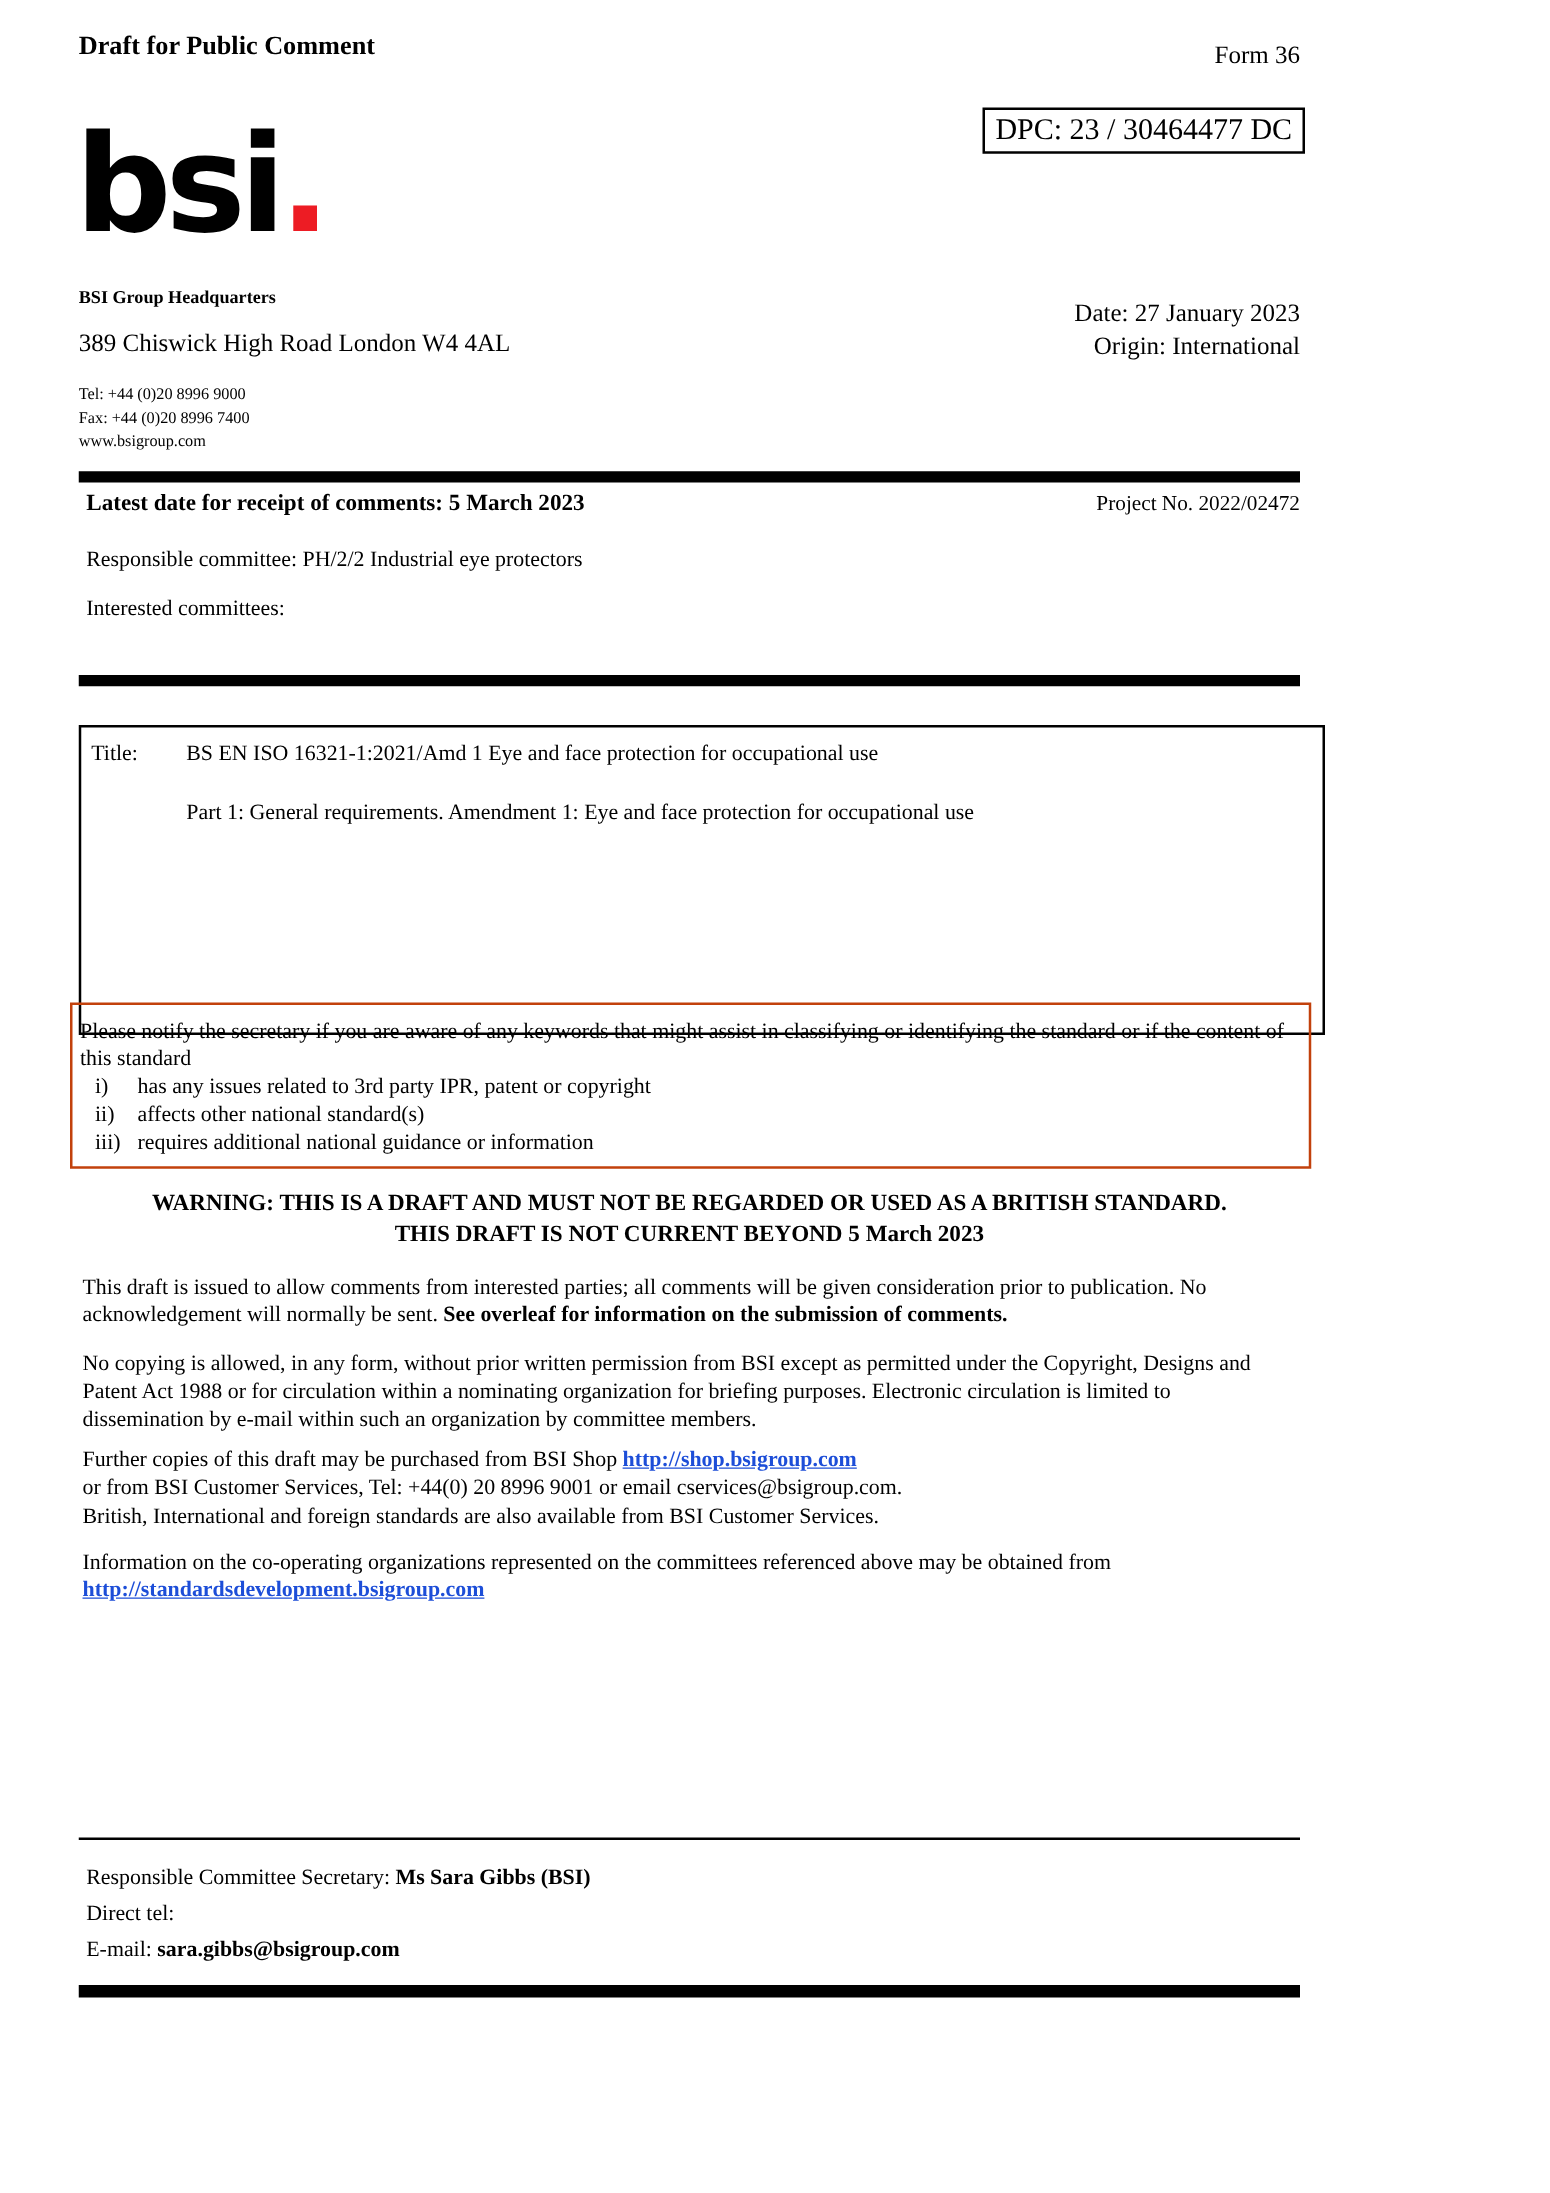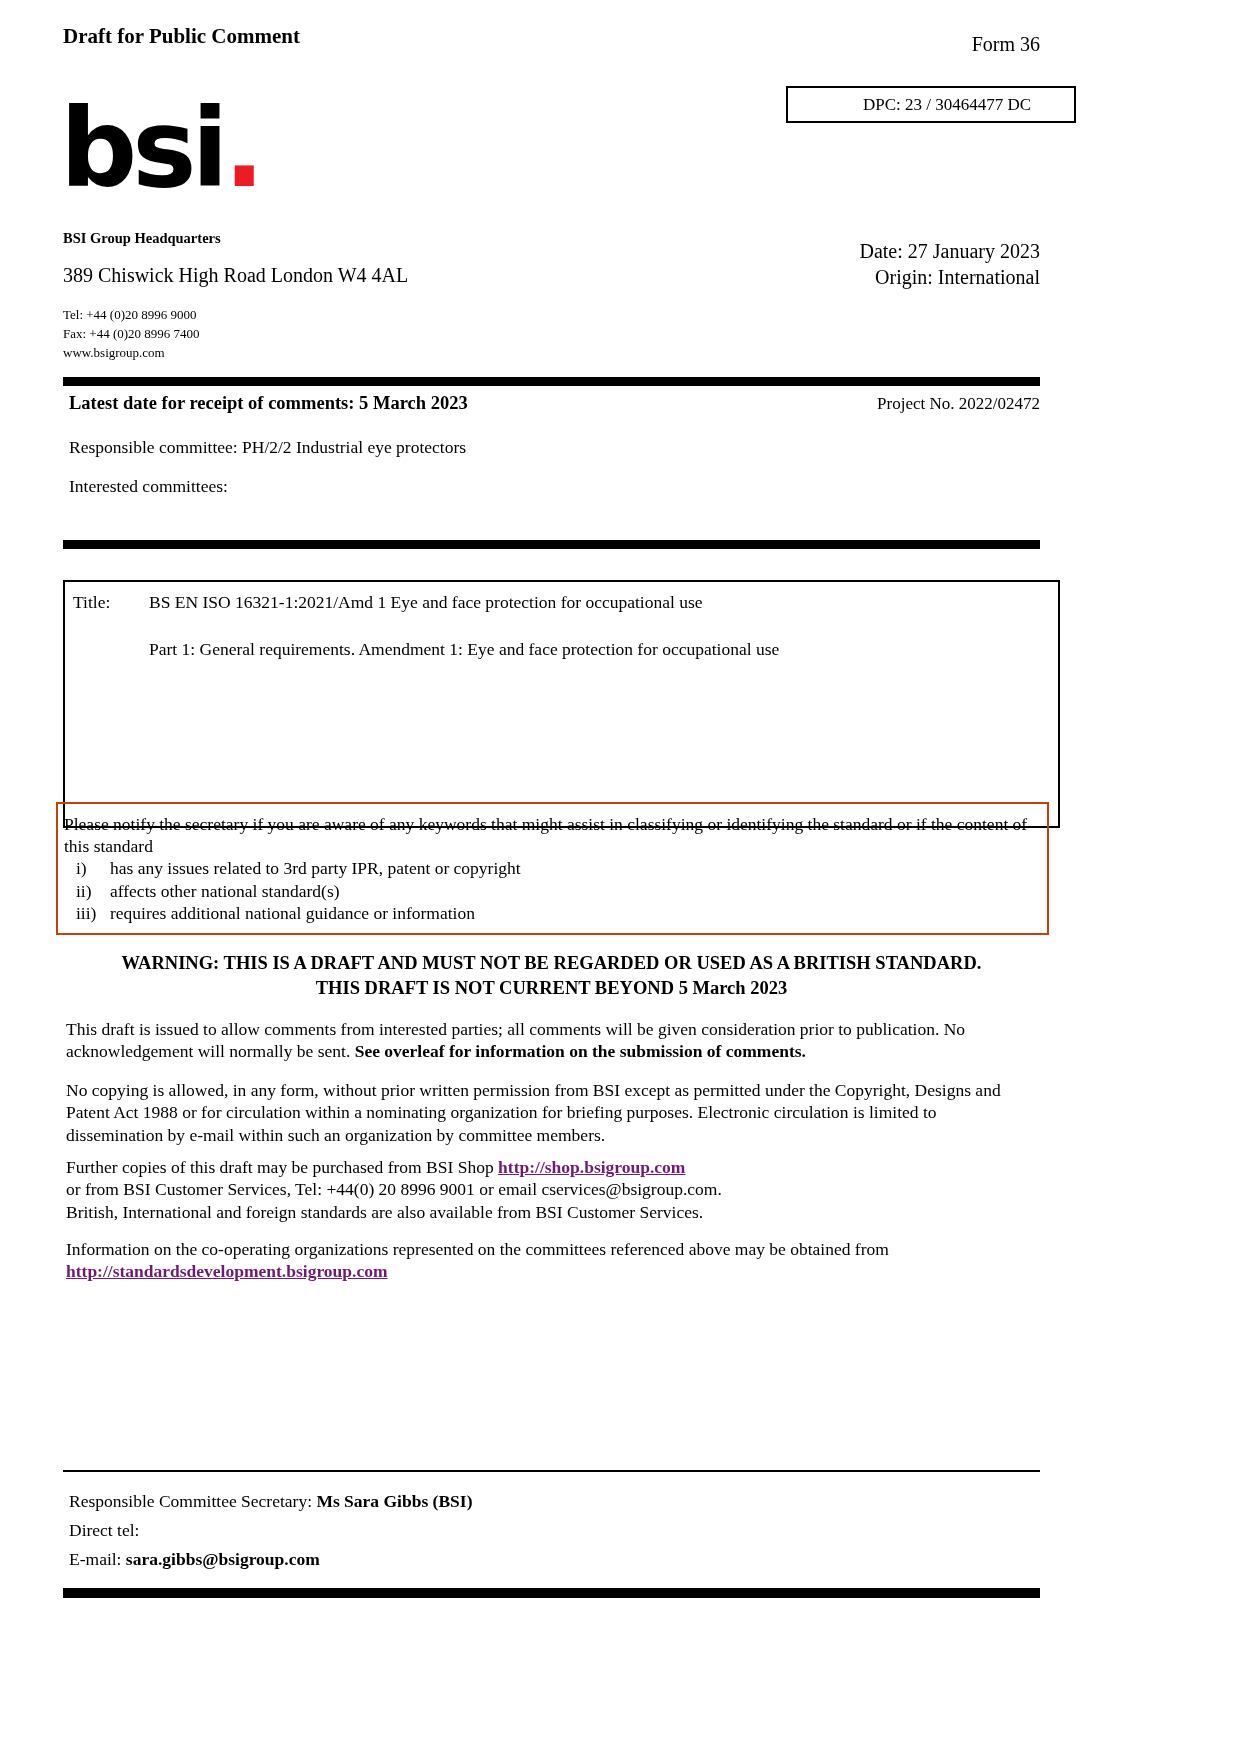--- a/index.html
+++ b/index.html
@@ -18,22 +18,21 @@
   }
   .abs { position: absolute; }
 
   .draft-label { left: 63px; top: 12px; font-size: 21px; font-weight: bold; margin-top: 12px; }
   .form-label  { left: 63px; top: 33px; width: 977px; text-align: right; font-size: 20px; }
 
   .dpc-box {
     left: 786px; top: 86px; width: 254px; height: 33px;
     border: 2px solid #000;
     display: flex; align-items: center; justify-content: center;
-    font-size: 17px;
-    padding-left: 32px;
+    font-size: 24px;
   }
 
   .bsi-logo {
     left: 60px; top: 95px;
     font-family: "DejaVu Sans", sans-serif;
     font-weight: bold;
     font-size: 108px;
     line-height: 1;
     letter-spacing: -5px;
     color: #000;
@@ -91,21 +90,21 @@
   }
 
   .para { left: 66px; width: 972px; font-size: 17.5px; line-height: 1.28; }
   .para-1 { top: 1018px; }
   .para-2 { top: 1079px; }
   .para-3 { top: 1156px; }
   .para-4 { top: 1238px; }
 
   .bold { font-weight: bold; }
   .doc-link {
-    color: #701a75;
+    color: #1d4ed8;
     font-weight: bold;
     text-decoration: underline;
     cursor: pointer;
   }
 
   .footer-rule { left: 63px; top: 1470px; width: 977px; height: 2px; background: #000; }
   .footer-block { left: 69px; top: 1487px; font-size: 17.5px; line-height: 29px; }
   .bottom-bar { left: 63px; top: 1588px; width: 977px; height: 10px; background: #000; }
 </style>
 </head>

